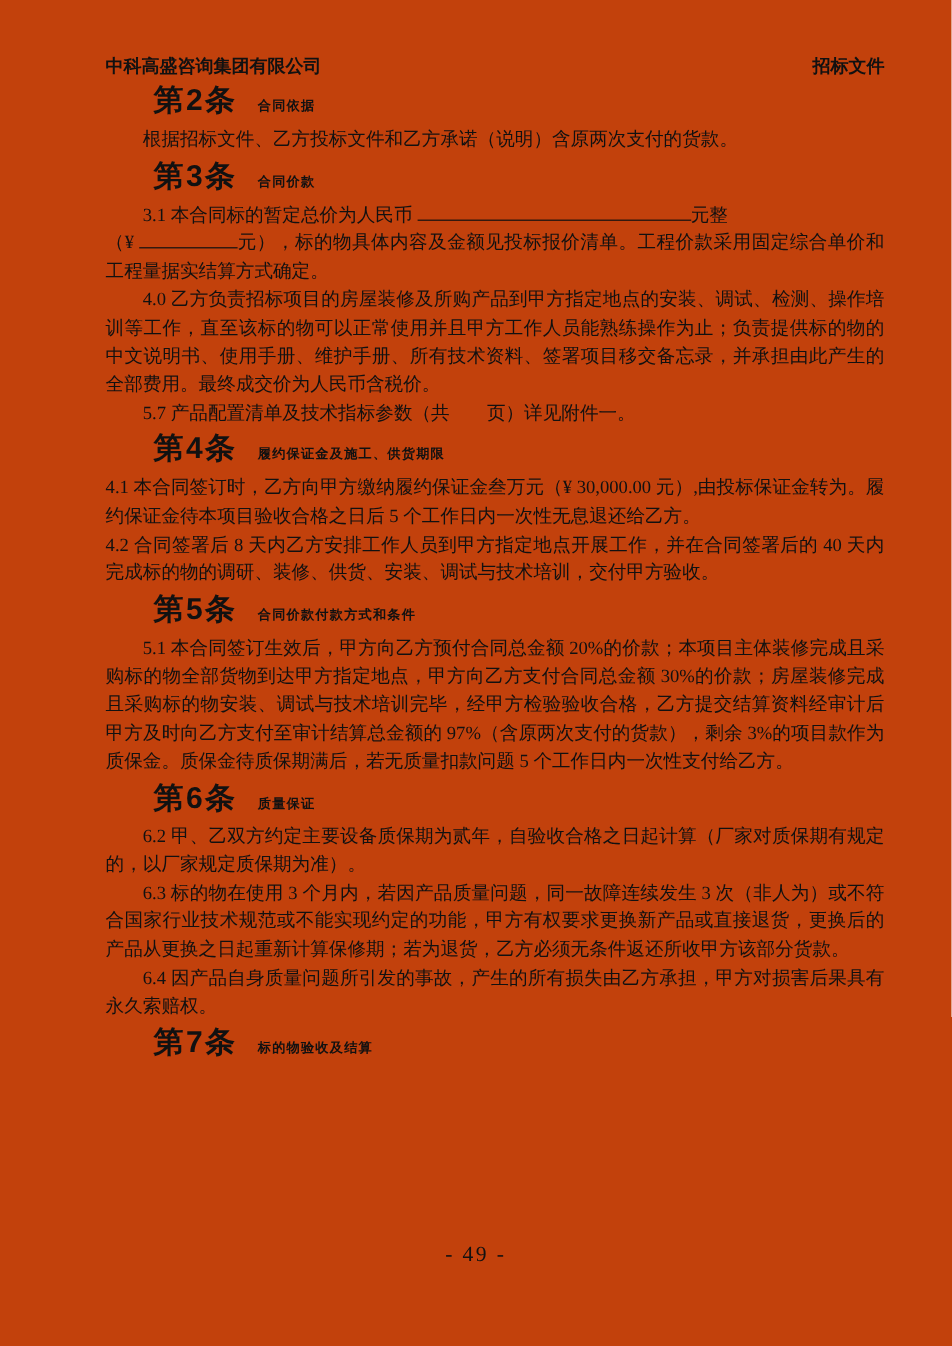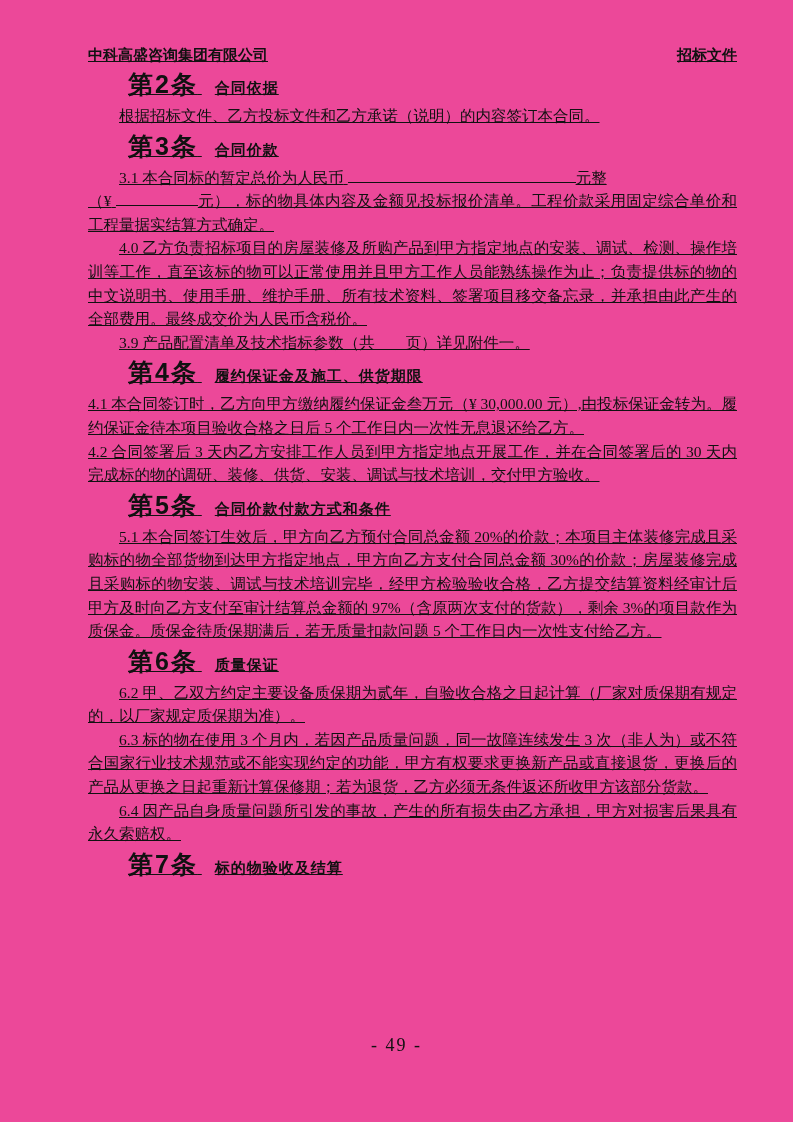--- a/index.html
+++ b/index.html
@@ -5,27 +5,26 @@
   html, body {
     margin: 0;
     padding: 0;
     background: #ffffff;
   }
   .page {
     position: relative;
     width: 793px;
     height: 1122px;
     margin: 0 auto;
-    background: #ec4899;
+    background: #c2410c;
     color: #111111;
     font-family: "Liberation Serif", "DejaVu Serif", serif;
     box-sizing: border-box;
     padding: 46px 56px 0 88px;
     overflow: hidden;
-    text-decoration: underline;
   }
   .doc-header {
     display: flex;
     justify-content: space-between;
     align-items: baseline;
     font-weight: bold;
     font-size: 15px;
     margin-bottom: 6px;
   }
   .content {
@@ -40,21 +39,21 @@
     white-space: nowrap;
   }
   .hnum {
     font-weight: bold;
     font-size: 25px;
     letter-spacing: 2px;
     font-family: "Liberation Sans", "DejaVu Sans", sans-serif;
   }
   .htitle {
     font-weight: bold;
-    font-size: 15px;
+    font-size: 11px;
     margin-left: 13px;
     letter-spacing: 1px;
     font-family: "Liberation Sans", "DejaVu Sans", sans-serif;
   }
   p.para {
     margin: 0;
   }
   p.indent {
     text-indent: 2em;
   }
@@ -85,37 +84,37 @@
     <span>中科高盛咨询集团有限公司</span>
     <span>招标文件</span>
   </div>
 
   <div class="content">
 
     <div class="heading">
       <span class="hnum">第2条</span>
       <span class="htitle">合同依据</span>
     </div>
-    <p class="para indent">根据招标文件、乙方投标文件和乙方承诺（说明）的内容签订本合同。</p>
+    <p class="para indent">根据招标文件、乙方投标文件和乙方承诺（说明）含原两次支付的货款。</p>
 
     <div class="heading">
       <span class="hnum">第3条</span>
       <span class="htitle">合同价款</span>
     </div>
     <p class="para indent"><span>3.1 本合同标的暂定总价为人民币</span> <span class="blank blank-long"></span><span>元整</span></p>
     <p class="para"><span>（¥</span> <span class="blank blank-short"></span><span>元），标的物具体内容及金额见投标报价清单。工程价款采用固定综合单价和工程量据实结算方式确定。</span></p>
     <p class="para indent">4.0 乙方负责招标项目的房屋装修及所购产品到甲方指定地点的安装、调试、检测、操作培训等工作，直至该标的物可以正常使用并且甲方工作人员能熟练操作为止；负责提供标的物的中文说明书、使用手册、维护手册、所有技术资料、签署项目移交备忘录，并承担由此产生的全部费用。最终成交价为人民币含税价。</p>
-    <p class="para indent">3.9 产品配置清单及技术指标参数（共　　页）详见附件一。</p>
+    <p class="para indent">5.7 产品配置清单及技术指标参数（共　　页）详见附件一。</p>
 
     <div class="heading">
       <span class="hnum">第4条</span>
       <span class="htitle">履约保证金及施工、供货期限</span>
     </div>
     <p class="para">4.1 本合同签订时，乙方向甲方缴纳履约保证金叁万元（¥ 30,000.00 元）,由投标保证金转为。履约保证金待本项目验收合格之日后 5 个工作日内一次性无息退还给乙方。</p>
-    <p class="para">4.2 合同签署后 3 天内乙方安排工作人员到甲方指定地点开展工作，并在合同签署后的 30 天内完成标的物的调研、装修、供货、安装、调试与技术培训，交付甲方验收。</p>
+    <p class="para">4.2 合同签署后 8 天内乙方安排工作人员到甲方指定地点开展工作，并在合同签署后的 40 天内完成标的物的调研、装修、供货、安装、调试与技术培训，交付甲方验收。</p>
 
     <div class="heading">
       <span class="hnum">第5条</span>
       <span class="htitle">合同价款付款方式和条件</span>
     </div>
     <p class="para indent">5.1 本合同签订生效后，甲方向乙方预付合同总金额 20%的价款；本项目主体装修完成且采购标的物全部货物到达甲方指定地点，甲方向乙方支付合同总金额 30%的价款；房屋装修完成且采购标的物安装、调试与技术培训完毕，经甲方检验验收合格，乙方提交结算资料经审计后甲方及时向乙方支付至审计结算总金额的 97%（含原两次支付的货款），剩余 3%的项目款作为质保金。质保金待质保期满后，若无质量扣款问题 5 个工作日内一次性支付给乙方。</p>
 
     <div class="heading">
       <span class="hnum">第6条</span>
       <span class="htitle">质量保证</span>

